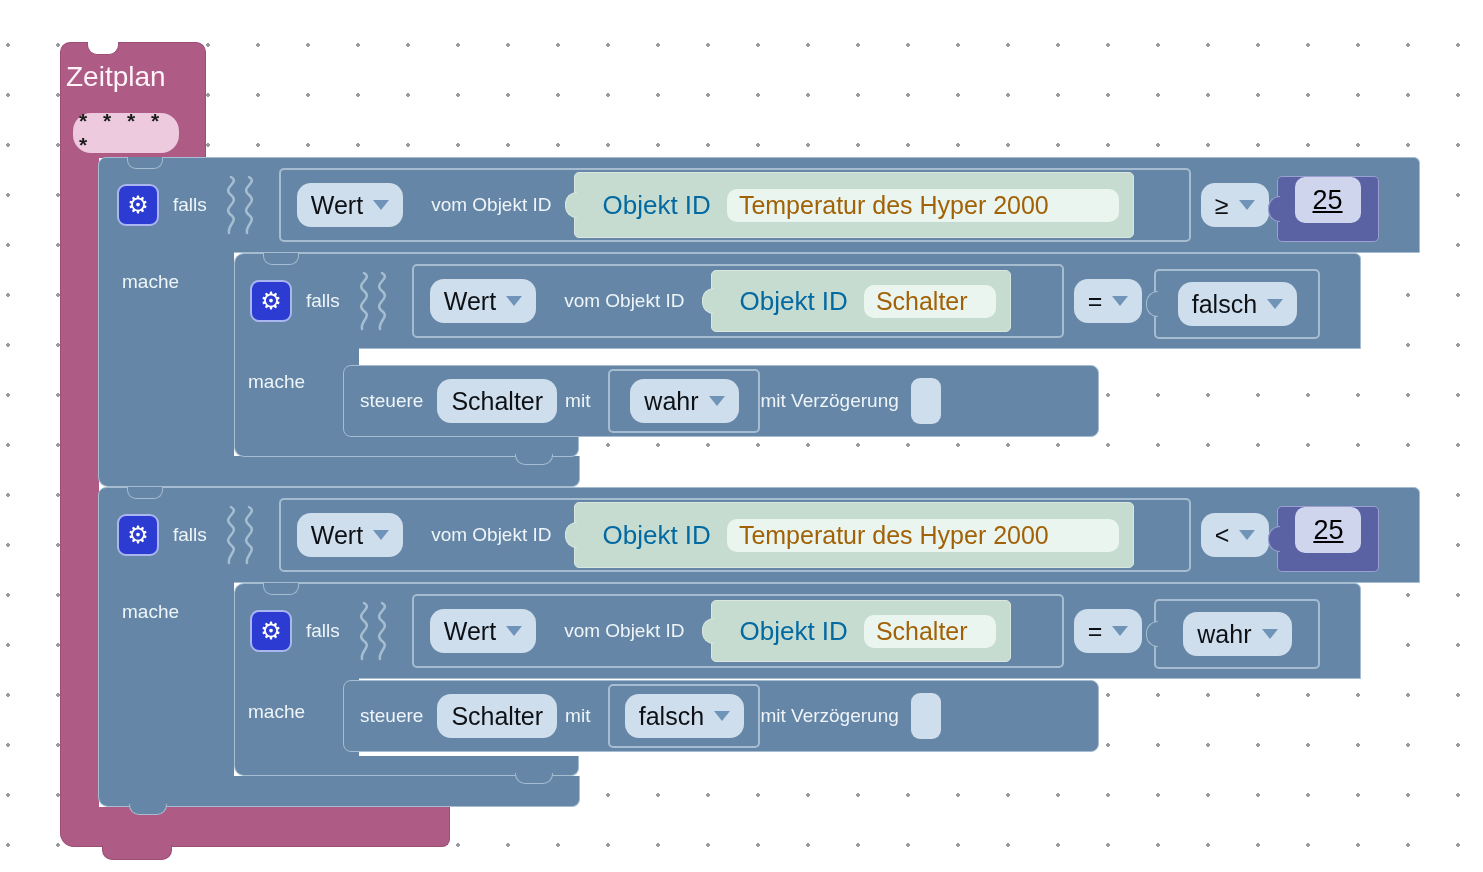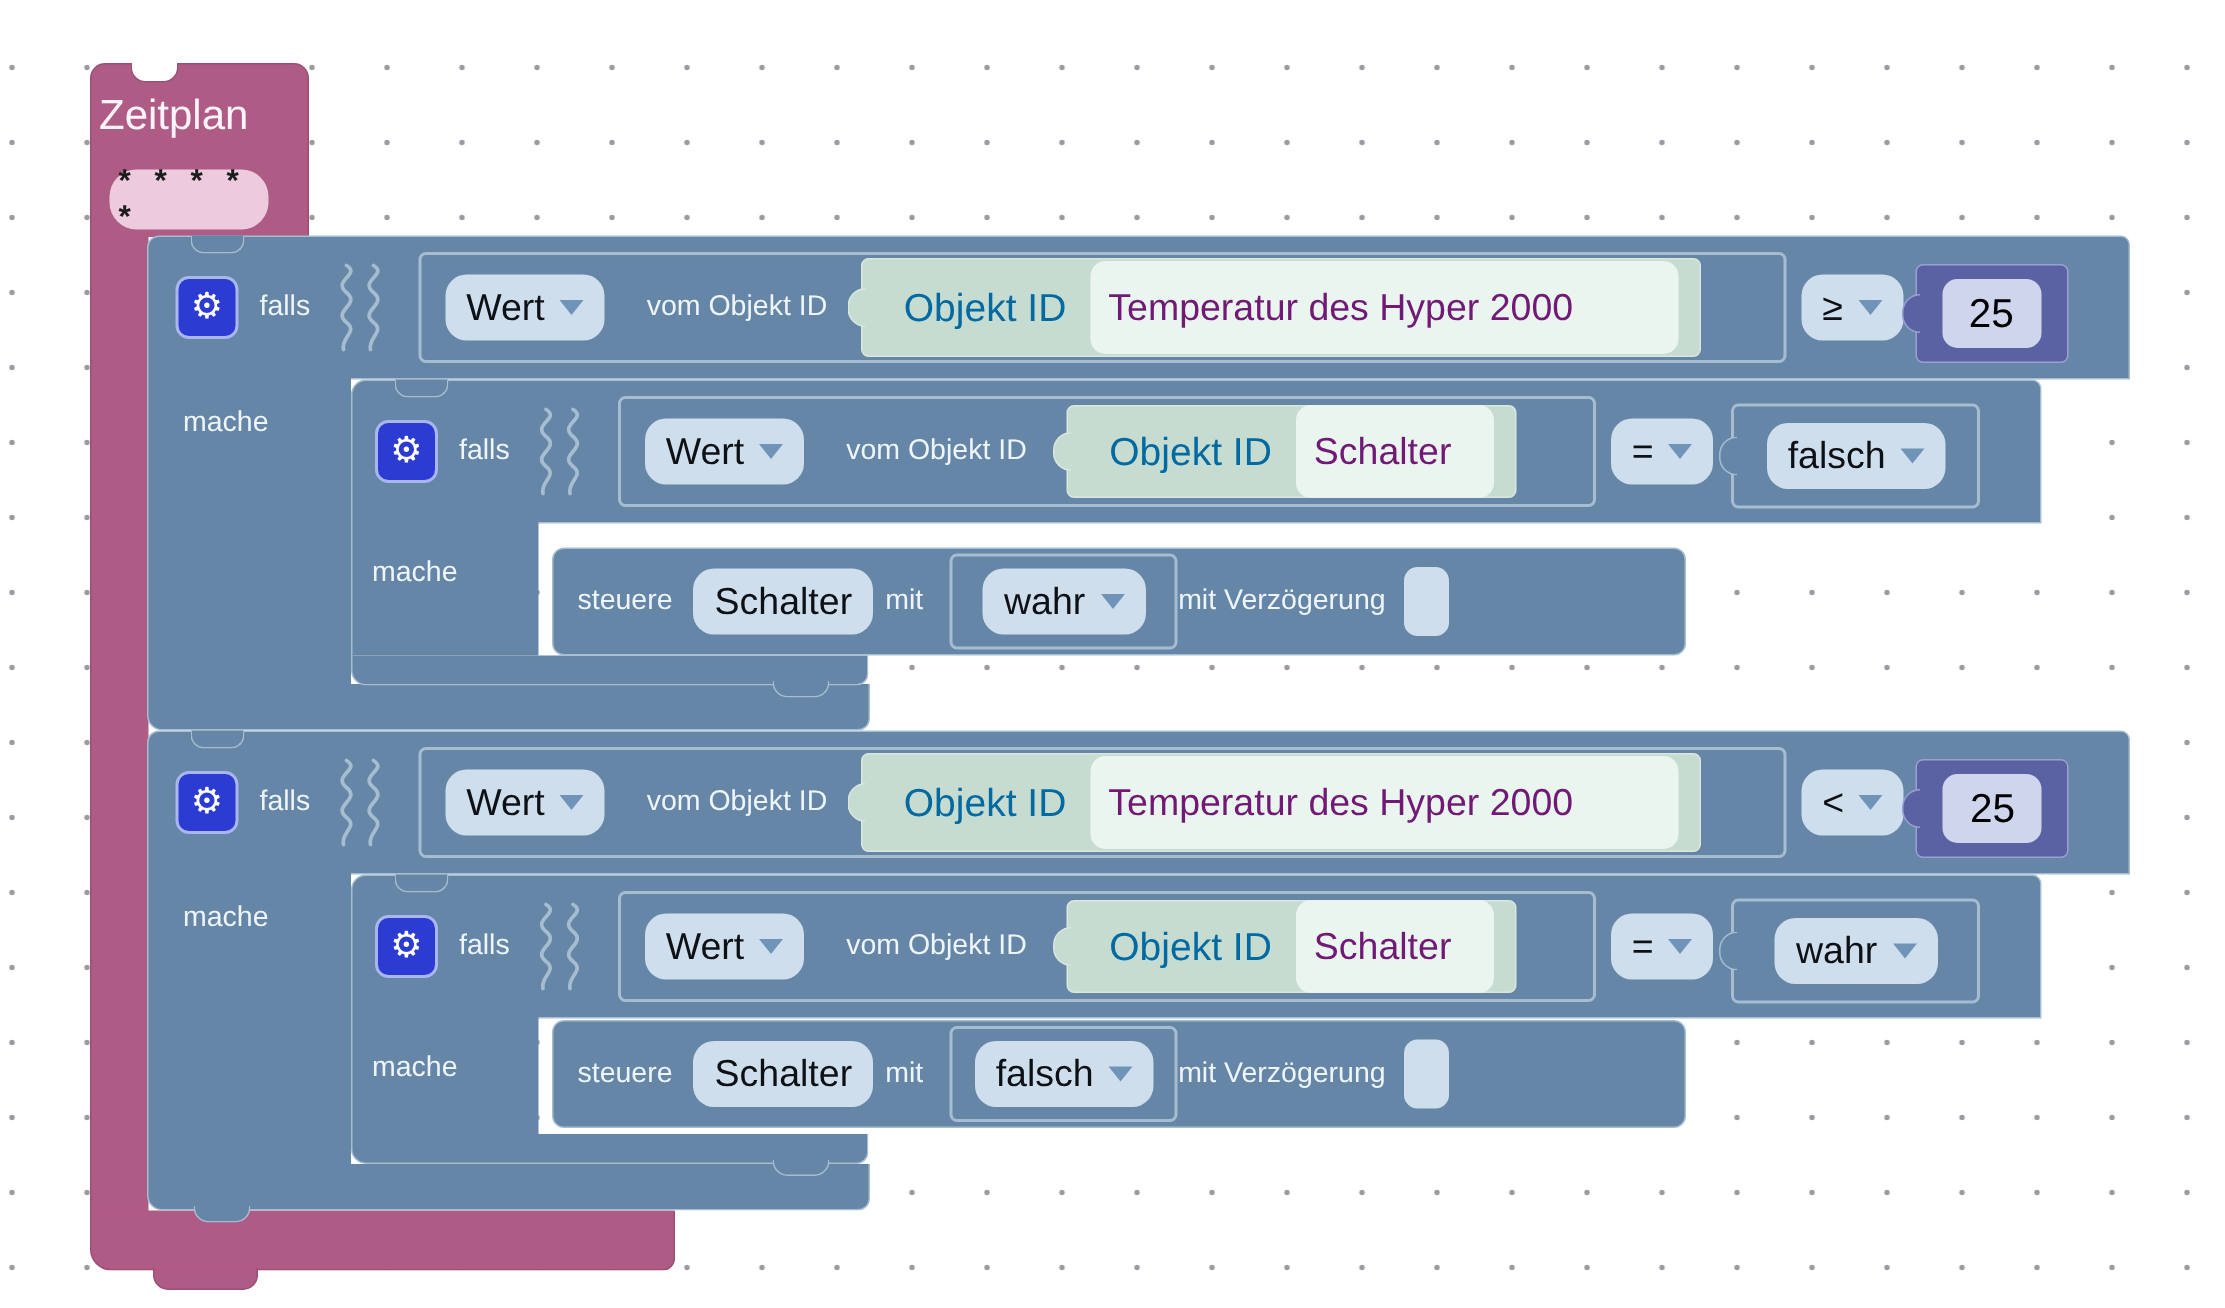--- a/index.html
+++ b/index.html
@@ -78,26 +78,26 @@
   .vb{height:74px;border:2px solid var(--stroke);border-radius:5px;display:flex;align-items:center;
     box-sizing:border-box;padding-left:16px;flex:none;}
   .vb-outer{width:912px;margin-left:20px;}
   .vb-nested{width:652px;margin-left:20px;}
   .vb .pill{margin-right:14px;}
   .mint{height:66px;background:var(--mint);border:1px solid var(--mintStroke);border-radius:5px;
     display:flex;align-items:center;position:relative;box-sizing:border-box;flex:none;}
   .vb-outer .mint{width:560px;margin-left:22px;}
   .vb-nested .mint{width:300px;margin-left:26px;height:62px;}
   .ghost{margin-left:28px;color:#0369a1;font-size:26px;white-space:nowrap;}
-  .mint-field{background:var(--mintField);border-radius:10px;height:62px;display:flex;align-items:center;
-    padding:0 12px;font-size:25px;color:#701a75;flex:1;margin:0 14px 0 16px;white-space:nowrap;box-sizing:border-box;}
+  .mint-field{background:var(--mintField);border-radius:10px;height:33px;display:flex;align-items:center;
+    padding:0 12px;font-size:25px;color:#a16207;flex:1;margin:0 14px 0 16px;white-space:nowrap;box-sizing:border-box;}
   .op{margin-left:10px;flex:none;}
   .purple{width:102px;height:66px;background:var(--purple);border:1px solid var(--purpleStroke);
-    border-radius:5px;display:flex;align-items:center;justify-content:center;position:relative;
-    margin-left:8px;margin-top:8px;flex:none;box-sizing:border-box;}
+    border-radius:5px;display:flex;align-items:flex-start;justify-content:center;position:relative;
+    margin-left:8px;margin-top:8px;flex:none;box-sizing:border-box;text-decoration:underline;}
   .num-field{width:66px;height:46px;background:var(--purpleField);border-radius:10px;display:flex;
     align-items:center;justify-content:center;font-size:27px;color:#000;}
   .boolblk{width:166px;height:70px;border:2px solid var(--stroke);border-radius:5px;margin-left:12px;
     margin-top:6px;display:flex;align-items:center;justify-content:center;position:relative;flex:none;box-sizing:border-box;}
 
   
   .nested{position:absolute;left:136px;top:96px;width:1127px;}
   .if1 .nested{height:204px;}
   .if2 .nested{height:193px;}
   .n-row{position:absolute;left:0;top:0;right:0;height:96px;background:var(--blue);
@@ -110,21 +110,21 @@
   .n-bump{position:absolute;left:280px;bottom:-9px;width:36px;height:10px;background:var(--blue);
     border:1px solid var(--stroke);border-top:none;border-radius:0 0 10px 10px;}
   .n-mache{position:absolute;left:14px;top:118px;}
   .n-row .wlabel{margin-left:14px;}
   .n-row .squiggle{margin-left:16px;}
 
   .if-row .wlabel{margin-left:14px;}
   .if-row .squiggle{margin-left:16px;}
 
   
-  .ctrl{position:absolute;left:134px;width:756px;height:72px;background:var(--blue);
+  .ctrl{position:absolute;left:109px;width:756px;height:72px;background:var(--blue);
     border:1px solid var(--stroke);border-radius:8px;display:flex;align-items:center;
     box-sizing:border-box;padding-left:16px;}
   .if1 .ctrl{top:112px;}
   .if2 .ctrl{top:97px;}
   .ctrl .wlabel{margin-left:0;}
   .ctrl .pill{margin-left:14px;}
   .ctrl .mit{margin-left:8px;}
   .socket{width:152px;height:64px;border:2px solid var(--stroke);border-radius:5px;margin-left:18px;
     display:flex;align-items:center;justify-content:center;position:relative;flex:none;box-sizing:border-box;}
   .socket .pill{margin-left:0;}

